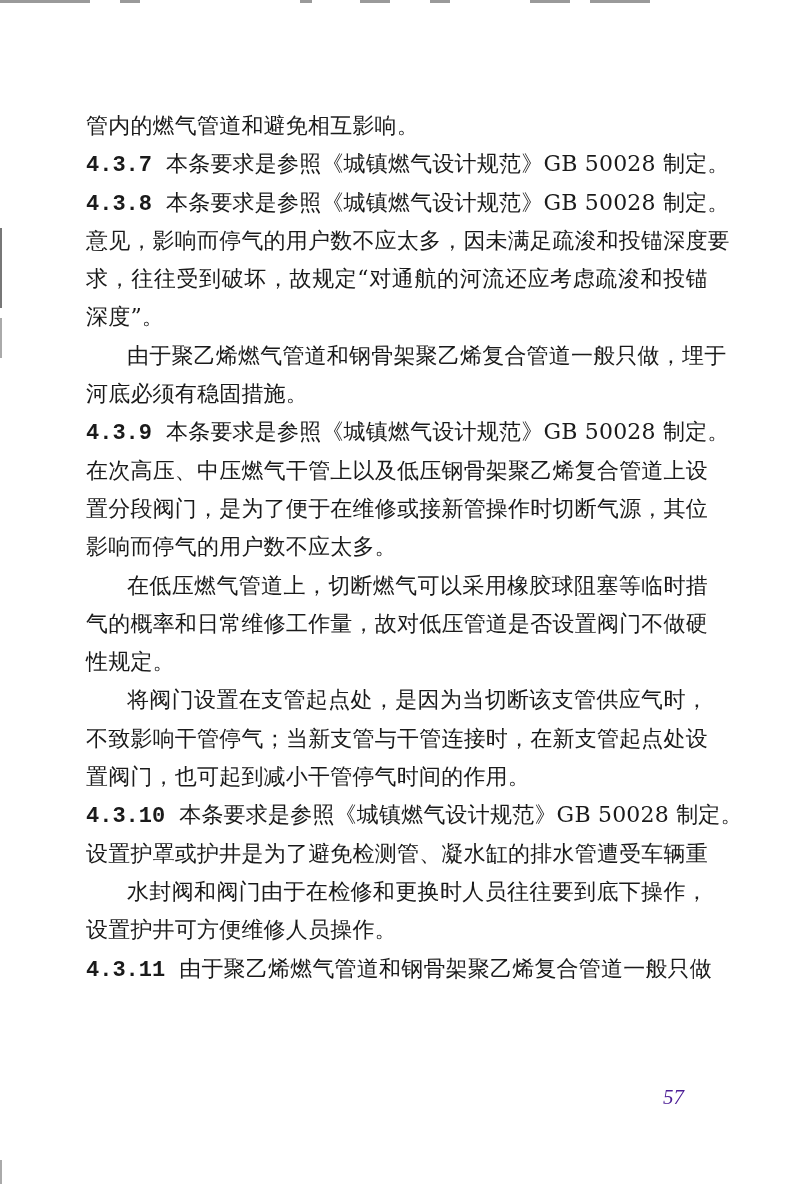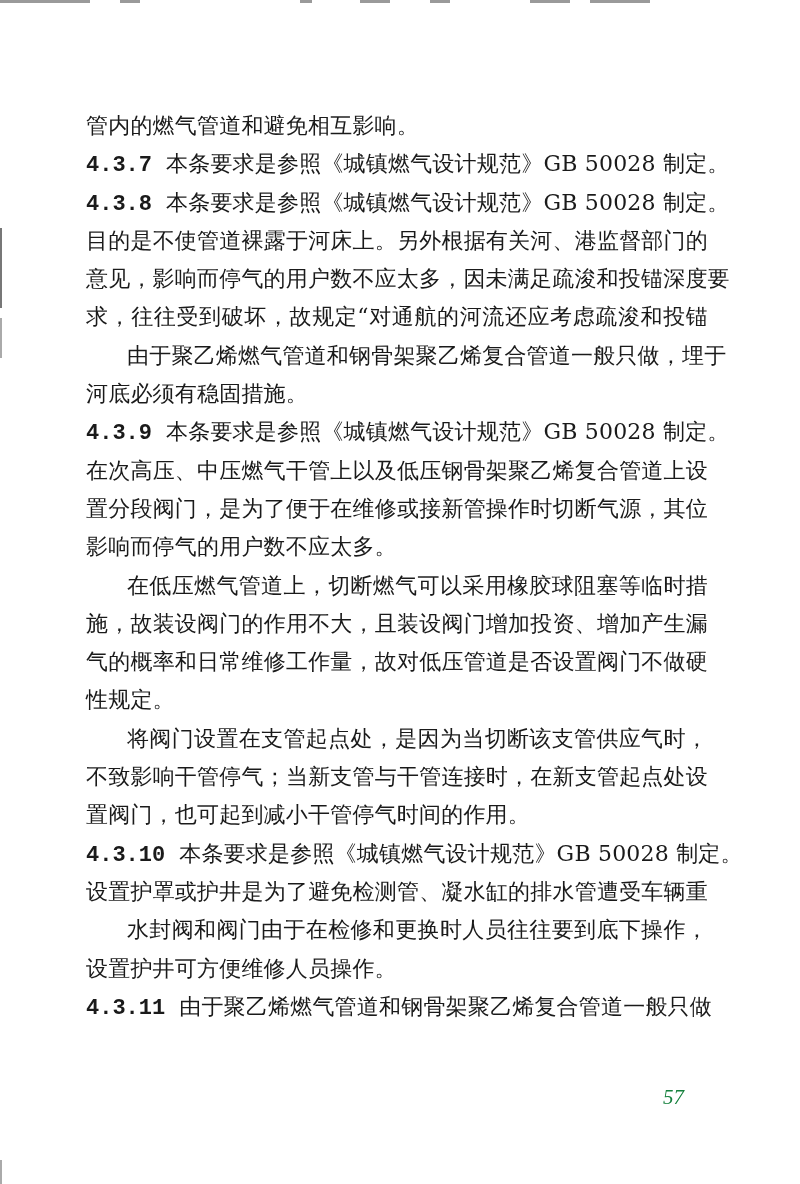--- a/index.html
+++ b/index.html
@@ -60,21 +60,21 @@
       margin-right: 14px;
       letter-spacing: 0;
     }
     .page-number {
       position: absolute;
       left: 663px;
       top: 1085px;
       font-family: "Liberation Serif", serif;
       font-style: italic;
       font-size: 21px;
-      color: #15803d;
+      color: #4c1d95;
     }
   </style>
 </head>
 <body>
 
 <div class="top-strip">
   <span style="left:0;width:90px"></span>
   <span style="left:120px;width:20px"></span>
   <span style="left:300px;width:12px"></span>
   <span style="left:360px;width:30px"></span>
@@ -84,31 +84,30 @@
 </div>
 
 <div class="binding-mark" style="top:228px;height:80px;"></div>
 <div class="binding-mark" style="top:318px;height:40px;background:#aaa;"></div>
 <div class="binding-mark" style="top:1160px;height:24px;background:#aaa;"></div>
 
 <div class="page" id="doc-body">
     <div class="line last"><span>管内的燃气管道和避免相互影响。</span></div>
     <div class="line"><span class="clause-num">4.3.7</span><span>本条要求是参照《城镇燃气设计规范》GB 50028 制定。</span></div>
     <div class="line"><span class="clause-num">4.3.8</span><span>本条要求是参照《城镇燃气设计规范》GB 50028 制定。</span></div>
-    <div class="line"><span>目的是不使管道裸露于河床上。另外根据有关河、港监督部门的</span></div>
     <div class="line"><span>意见，影响而停气的用户数不应太多，因未满足疏浚和投锚深度要</span></div>
     <div class="line"><span>求，往往受到破坏，故规定“对通航的河流还应考虑疏浚和投锚</span></div>
+    <div class="line last"><span>深度”。</span></div>
     <div class="line indent"><span>由于聚乙烯燃气管道和钢骨架聚乙烯复合管道一般只做，埋于</span></div>
     <div class="line last"><span>河底必须有稳固措施。</span></div>
     <div class="line"><span class="clause-num">4.3.9</span><span>本条要求是参照《城镇燃气设计规范》GB 50028 制定。</span></div>
     <div class="line"><span>在次高压、中压燃气干管上以及低压钢骨架聚乙烯复合管道上设</span></div>
     <div class="line"><span>置分段阀门，是为了便于在维修或接新管操作时切断气源，其位</span></div>
     <div class="line last"><span>影响而停气的用户数不应太多。</span></div>
     <div class="line indent"><span>在低压燃气管道上，切断燃气可以采用橡胶球阻塞等临时措</span></div>
-    <div class="line"><span>施，故装设阀门的作用不大，且装设阀门增加投资、增加产生漏</span></div>
     <div class="line"><span>气的概率和日常维修工作量，故对低压管道是否设置阀门不做硬</span></div>
     <div class="line last"><span>性规定。</span></div>
     <div class="line indent"><span>将阀门设置在支管起点处，是因为当切断该支管供应气时，</span></div>
     <div class="line"><span>不致影响干管停气；当新支管与干管连接时，在新支管起点处设</span></div>
     <div class="line last"><span>置阀门，也可起到减小干管停气时间的作用。</span></div>
     <div class="line"><span class="clause-num">4.3.10</span><span>本条要求是参照《城镇燃气设计规范》GB 50028 制定。</span></div>
     <div class="line"><span>设置护罩或护井是为了避免检测管、凝水缸的排水管遭受车辆重</span></div>
     <div class="line indent"><span>水封阀和阀门由于在检修和更换时人员往往要到底下操作，</span></div>
     <div class="line last"><span>设置护井可方便维修人员操作。</span></div>
     <div class="line"><span class="clause-num">4.3.11</span><span>由于聚乙烯燃气管道和钢骨架聚乙烯复合管道一般只做</span></div>

